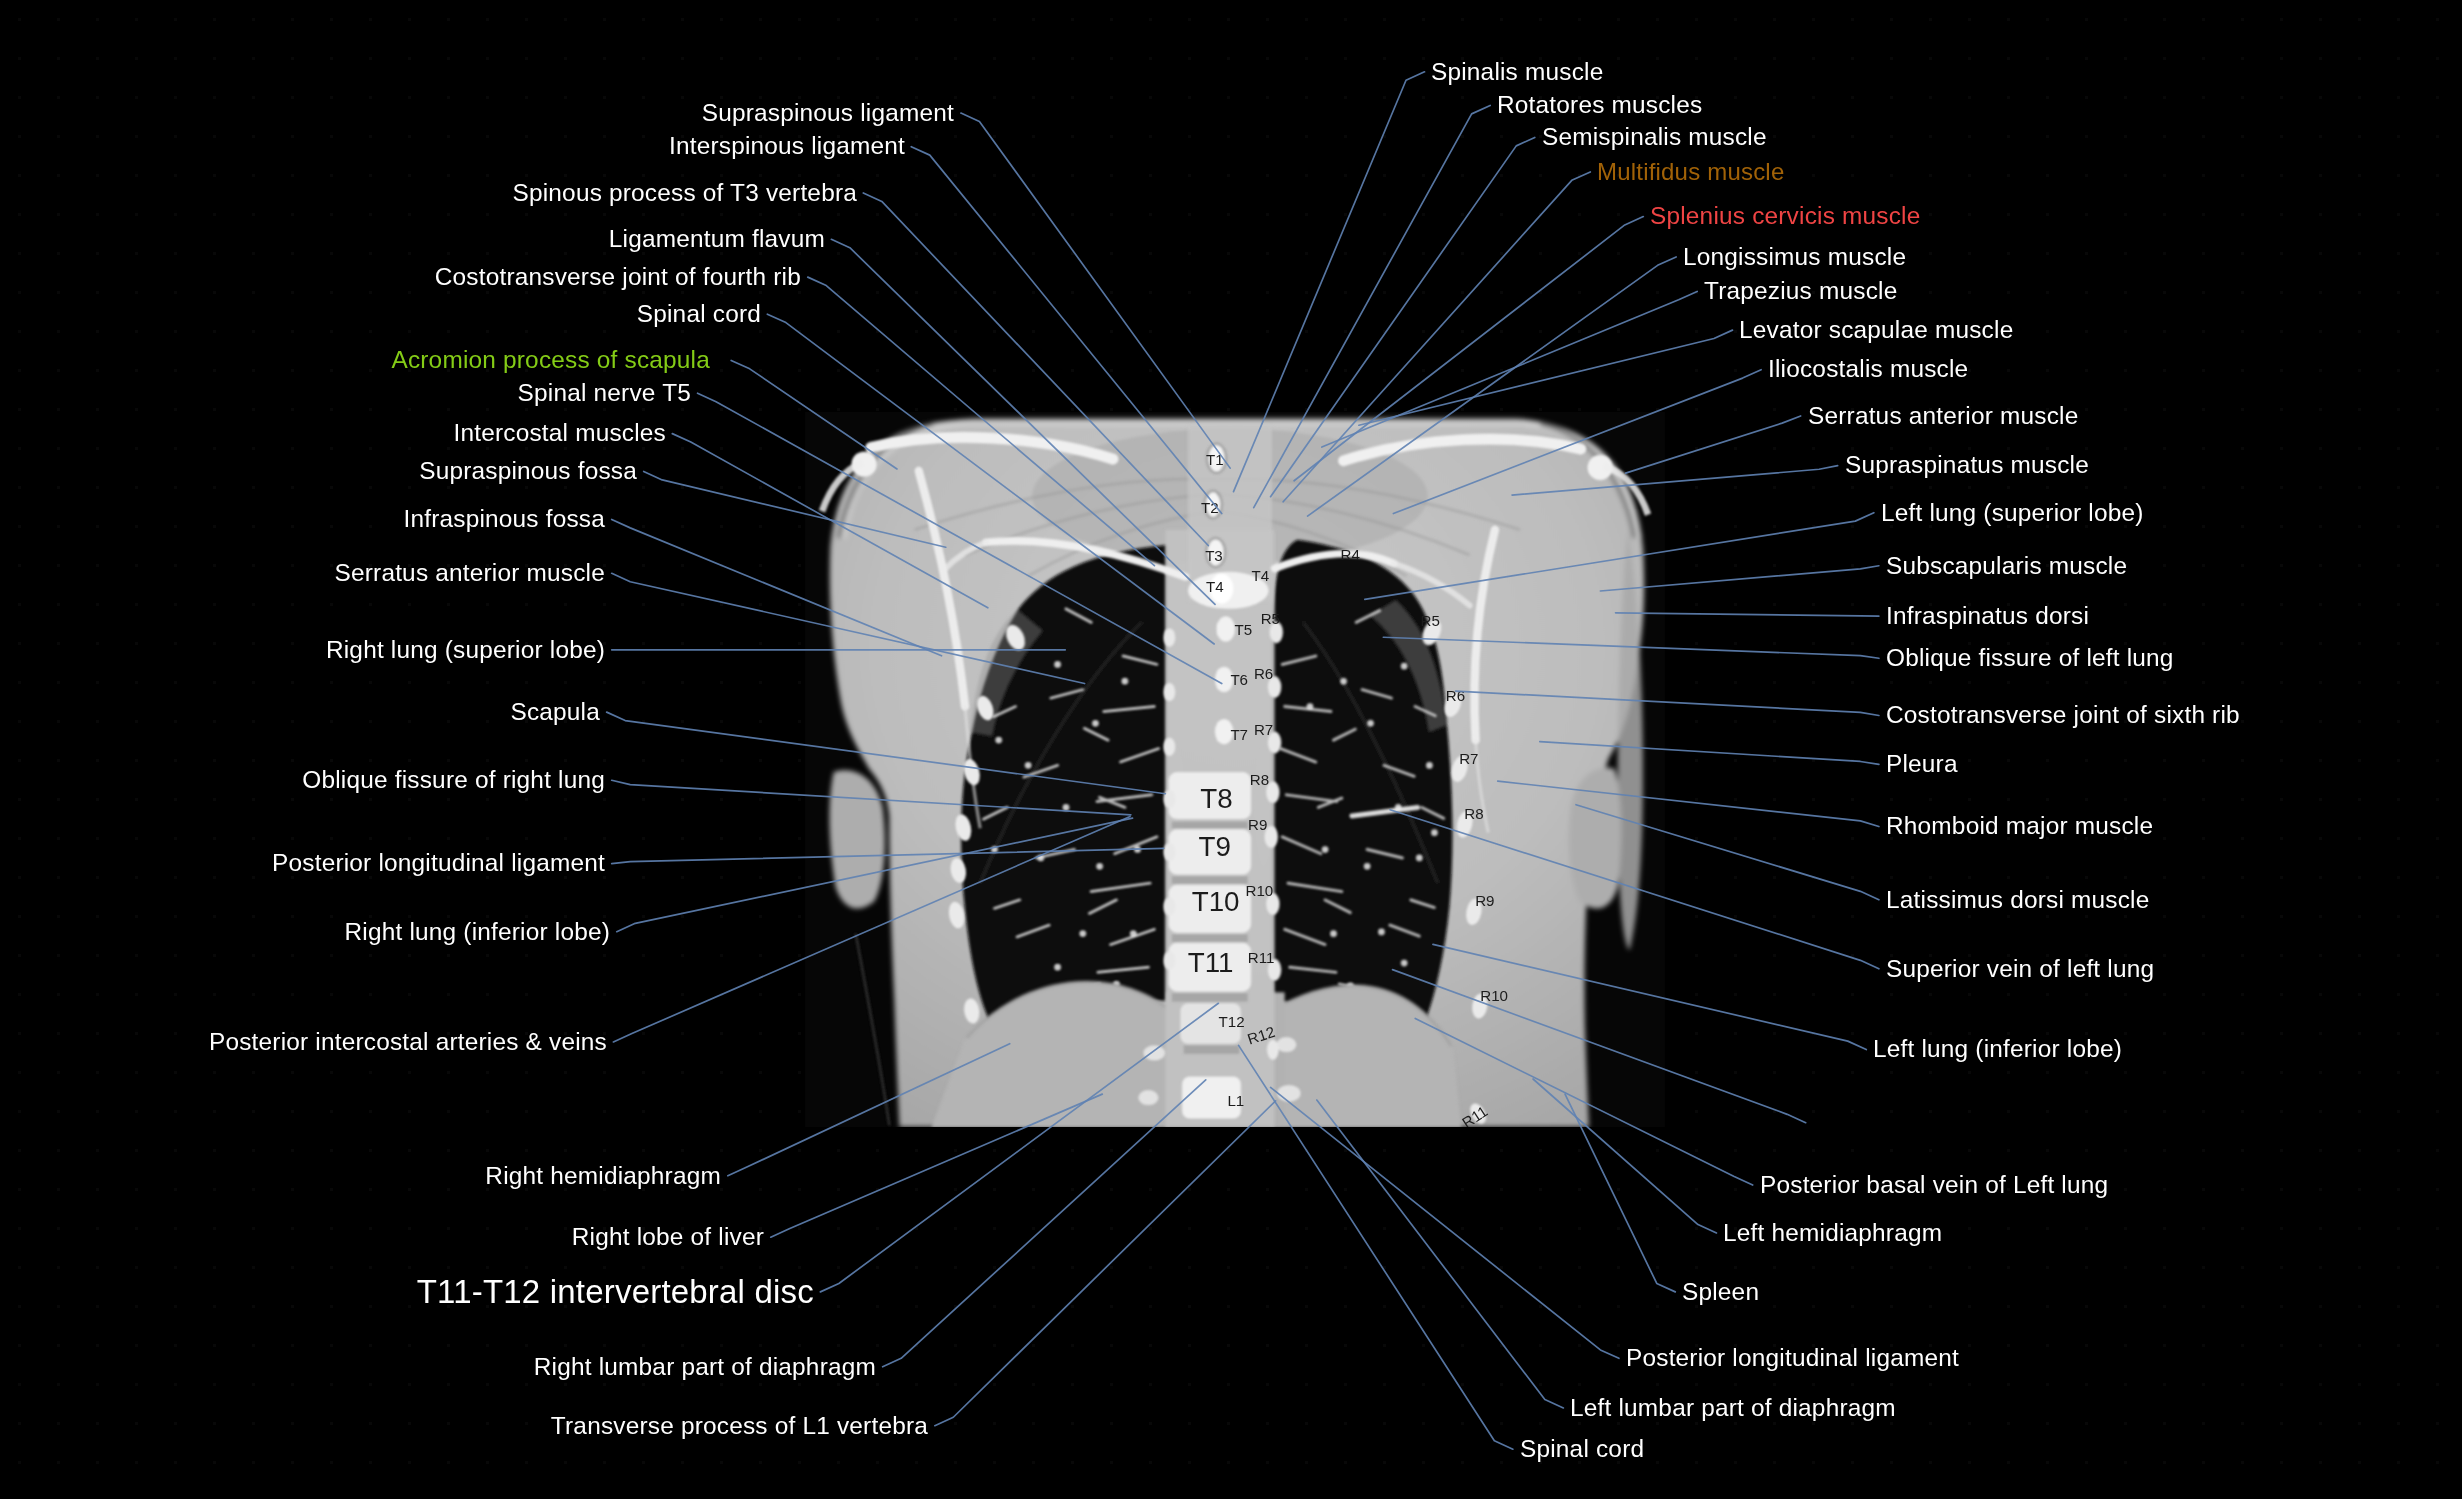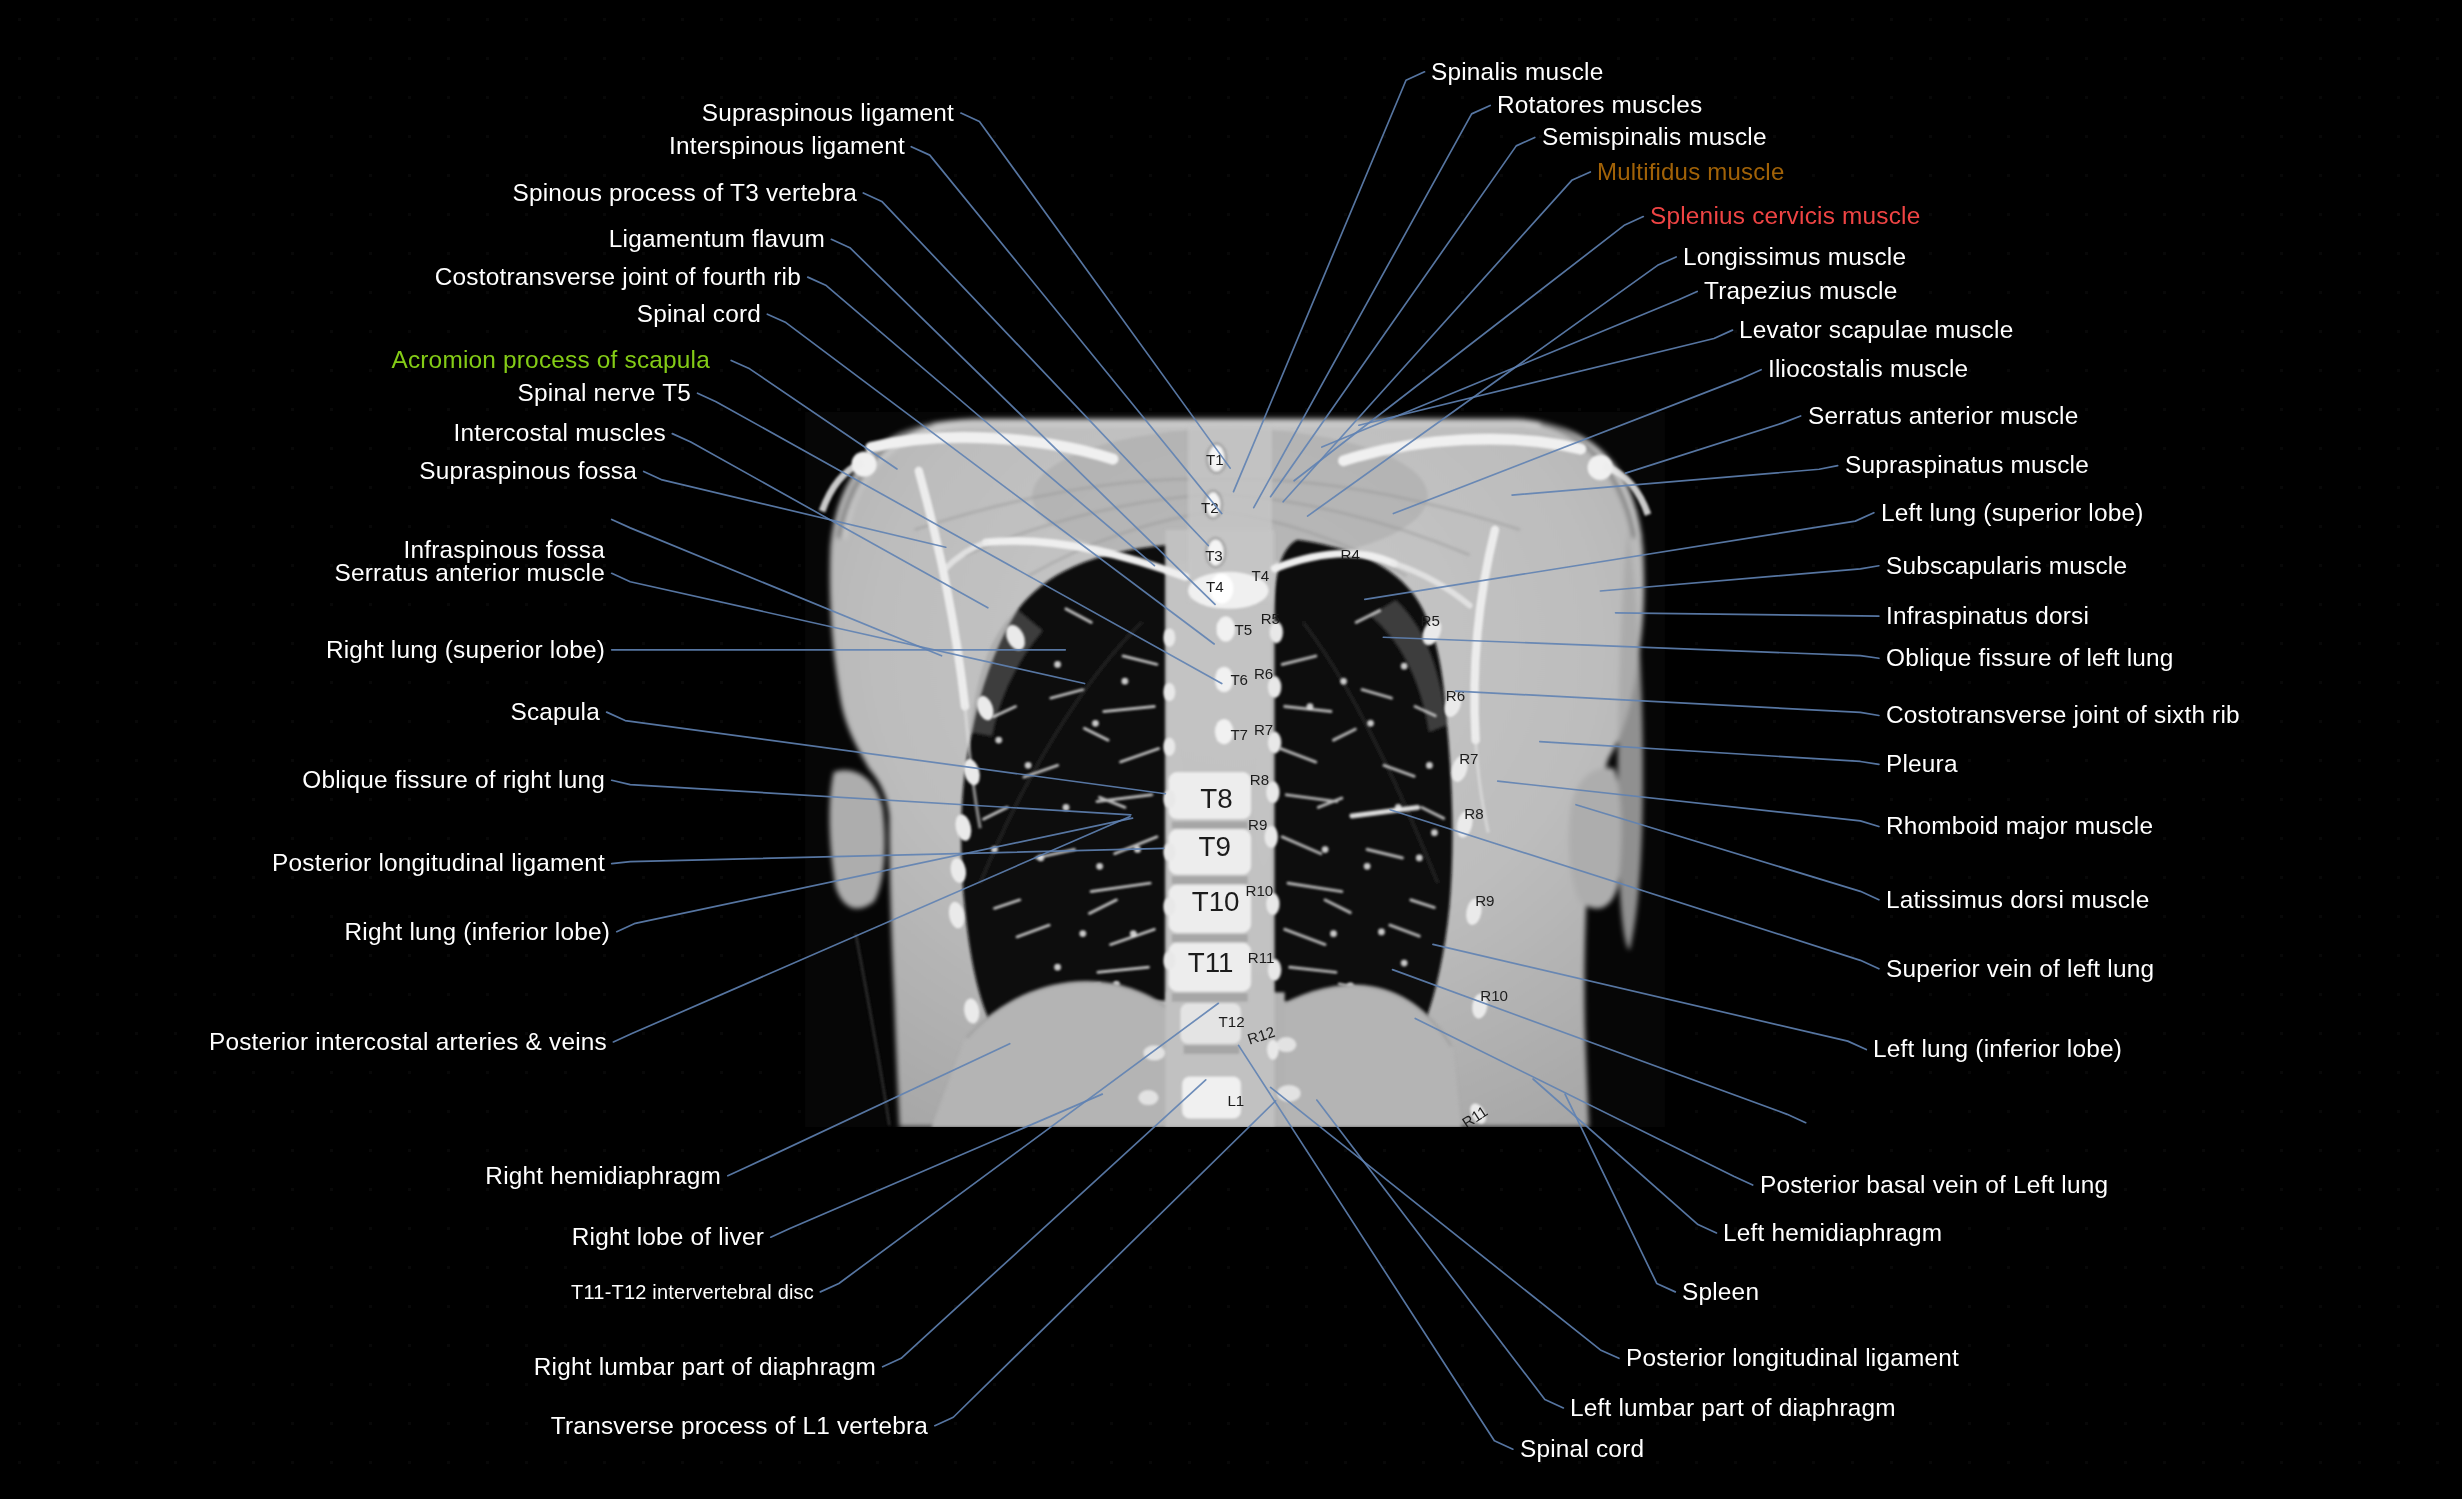--- a/index.html
+++ b/index.html
@@ -293,31 +293,31 @@
       <div class="anno left" style="left: 954px; top: 113px; color: rgb(255, 255, 255); font-size: 24.4px;">Supraspinous ligament</div>
       <div class="anno left" style="left: 905px; top: 146px; color: rgb(255, 255, 255); font-size: 24.4px;">Interspinous ligament</div>
       <div class="anno left" style="left: 857px; top: 193px; color: rgb(255, 255, 255); font-size: 24.4px;">Spinous process of T3 vertebra</div>
       <div class="anno left" style="left: 825px; top: 239px; color: rgb(255, 255, 255); font-size: 24.4px;">Ligamentum flavum</div>
       <div class="anno left" style="left: 801px; top: 277px; color: rgb(255, 255, 255); font-size: 24.4px;">Costotransverse joint of fourth rib</div>
       <div class="anno left" style="left: 761px; top: 314px; color: rgb(255, 255, 255); font-size: 24.4px;">Spinal cord</div>
       <div class="anno left" style="left: 710px; top: 360px; color: #84cc16; font-size: 24.4px;">Acromion process of scapula</div>
       <div class="anno left" style="left: 691px; top: 393px; color: rgb(255, 255, 255); font-size: 24.4px;">Spinal nerve T5</div>
       <div class="anno left" style="left: 666px; top: 433px; color: rgb(255, 255, 255); font-size: 24.4px;">Intercostal muscles</div>
       <div class="anno left" style="left: 637px; top: 471px; color: rgb(255, 255, 255); font-size: 24.4px;">Supraspinous fossa</div>
-      <div class="anno left" style="left: 605px; top: 519px; color: rgb(255, 255, 255); font-size: 24.4px; margin-top: 31px;">Infraspinous fossa</div>
+      <div class="anno left" style="left: 605px; top: 519px; color: rgb(255, 255, 255); font-size: 24.4px;">Infraspinous fossa</div>
       <div class="anno left" style="left: 605px; top: 573px; color: rgb(255, 255, 255); font-size: 24.4px;">Serratus anterior muscle</div>
       <div class="anno left" style="left: 605px; top: 650px; color: rgb(255, 255, 255); font-size: 24.4px;">Right lung (superior lobe)</div>
       <div class="anno left" style="left: 600px; top: 712px; color: rgb(255, 255, 255); font-size: 24.4px;">Scapula</div>
       <div class="anno left" style="left: 605px; top: 780px; color: rgb(255, 255, 255); font-size: 24.4px;">Oblique fissure of right lung</div>
       <div class="anno left" style="left: 605px; top: 863px; color: rgb(255, 255, 255); font-size: 24.4px;">Posterior longitudinal ligament</div>
       <div class="anno left" style="left: 610px; top: 932px; color: rgb(255, 255, 255); font-size: 24.4px;">Right lung (inferior lobe)</div>
       <div class="anno left" style="left: 607px; top: 1042px; color: rgb(255, 255, 255); font-size: 24.4px;">Posterior intercostal arteries &amp; veins</div>
       <div class="anno left" style="left: 721px; top: 1176px; color: rgb(255, 255, 255); font-size: 24.4px;">Right hemidiaphragm</div>
       <div class="anno left" style="left: 764px; top: 1237px; color: rgb(255, 255, 255); font-size: 24.4px;">Right lobe of liver</div>
-      <div class="anno left" style="left: 814px; top: 1292px; color: rgb(255, 255, 255); font-size: 20px;">T11-T12 intervertebral disc</div>
+      <div class="anno left" style="left: 814px; top: 1292px; color: rgb(255, 255, 255); font-size: 33px;">T11-T12 intervertebral disc</div>
       <div class="anno left" style="left: 876px; top: 1367px; color: rgb(255, 255, 255); font-size: 24.4px;">Right lumbar part of diaphragm</div>
       <div class="anno left" style="left: 928px; top: 1426px; color: #ffffff; font-size: 24.4px;">Transverse process of L1 vertebra</div>
       <div class="anno right" style="left: 1431px; top: 72px; color: rgb(255, 255, 255); font-size: 24.4px;">Spinalis muscle</div>
       <div class="anno right" style="left: 1497px; top: 105px; color: rgb(255, 255, 255); font-size: 24.4px;">Rotatores muscles</div>
       <div class="anno right" style="left: 1542px; top: 137px; color: rgb(255, 255, 255); font-size: 24.4px;">Semispinalis muscle</div>
       <div class="anno right" style="left: 1597px; top: 172px; color: #a16207; font-size: 24px;">Multifidus muscle</div>
       <div class="anno right" style="left: 1650px; top: 216px; color: #ef4444; font-size: 24.4px;">Splenius cervicis muscle</div>
       <div class="anno right" style="left: 1683px; top: 257px; color: rgb(255, 255, 255); font-size: 24.4px;">Longissimus muscle</div>
       <div class="anno right" style="left: 1704px; top: 291px; color: rgb(255, 255, 255); font-size: 24.4px;">Trapezius muscle</div>
       <div class="anno right" style="left: 1739px; top: 330px; color: rgb(255, 255, 255); font-size: 24.4px;">Levator scapulae muscle</div>

